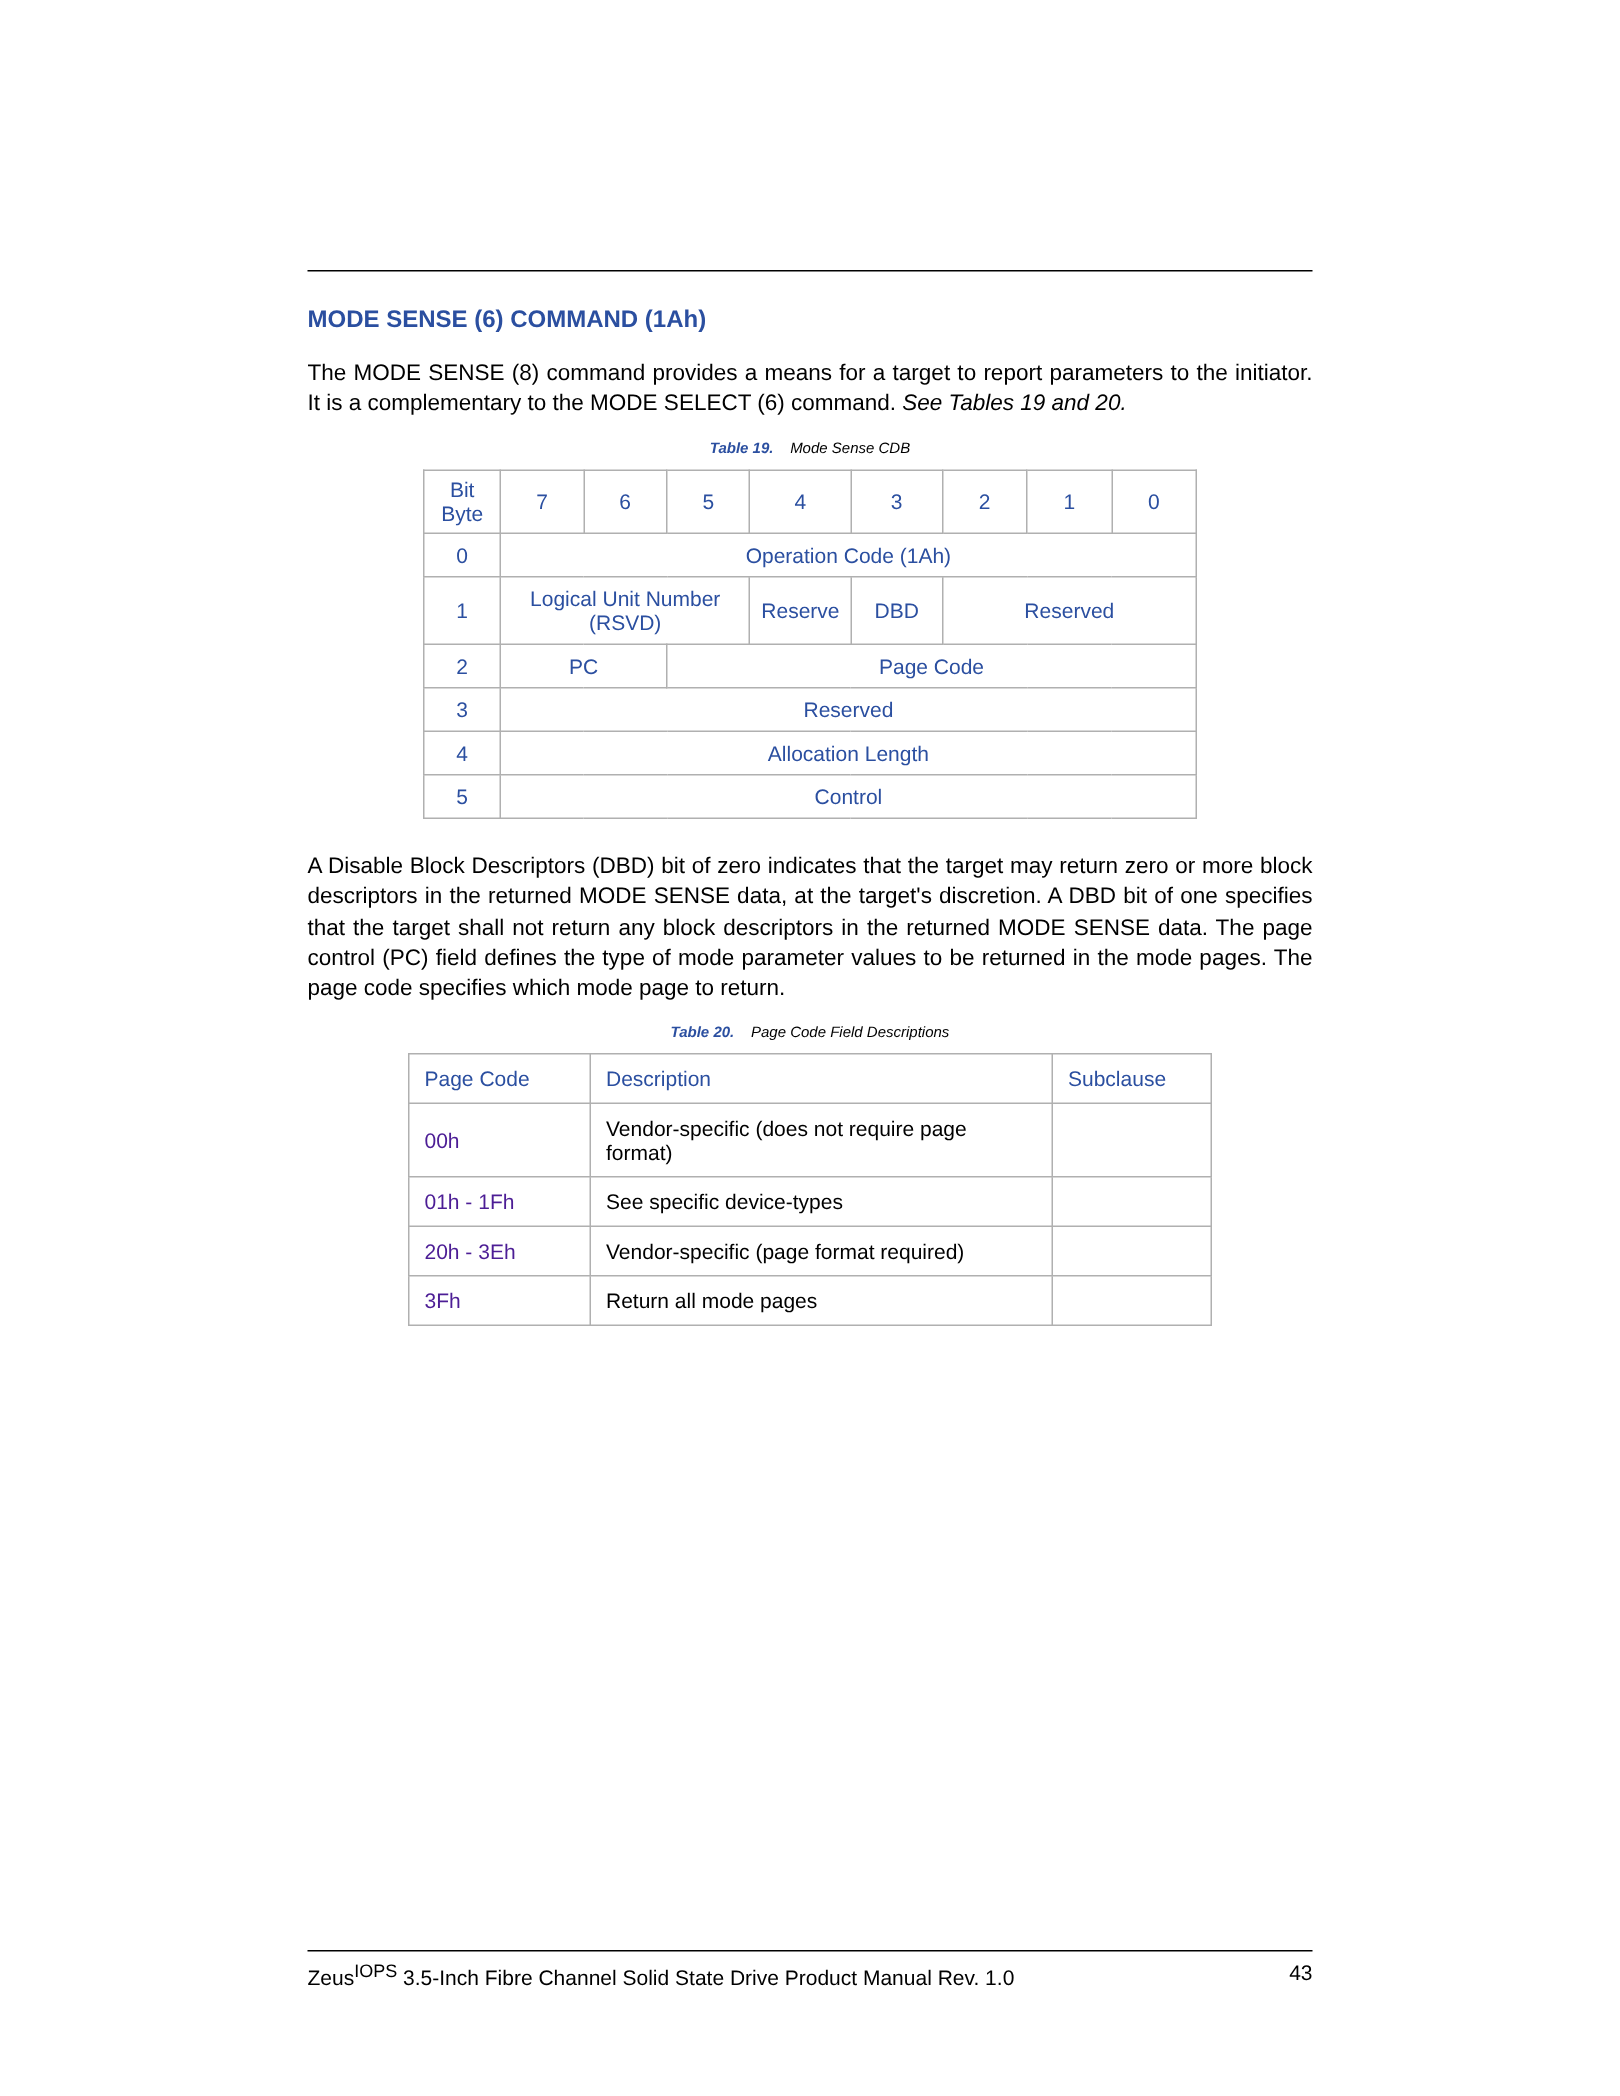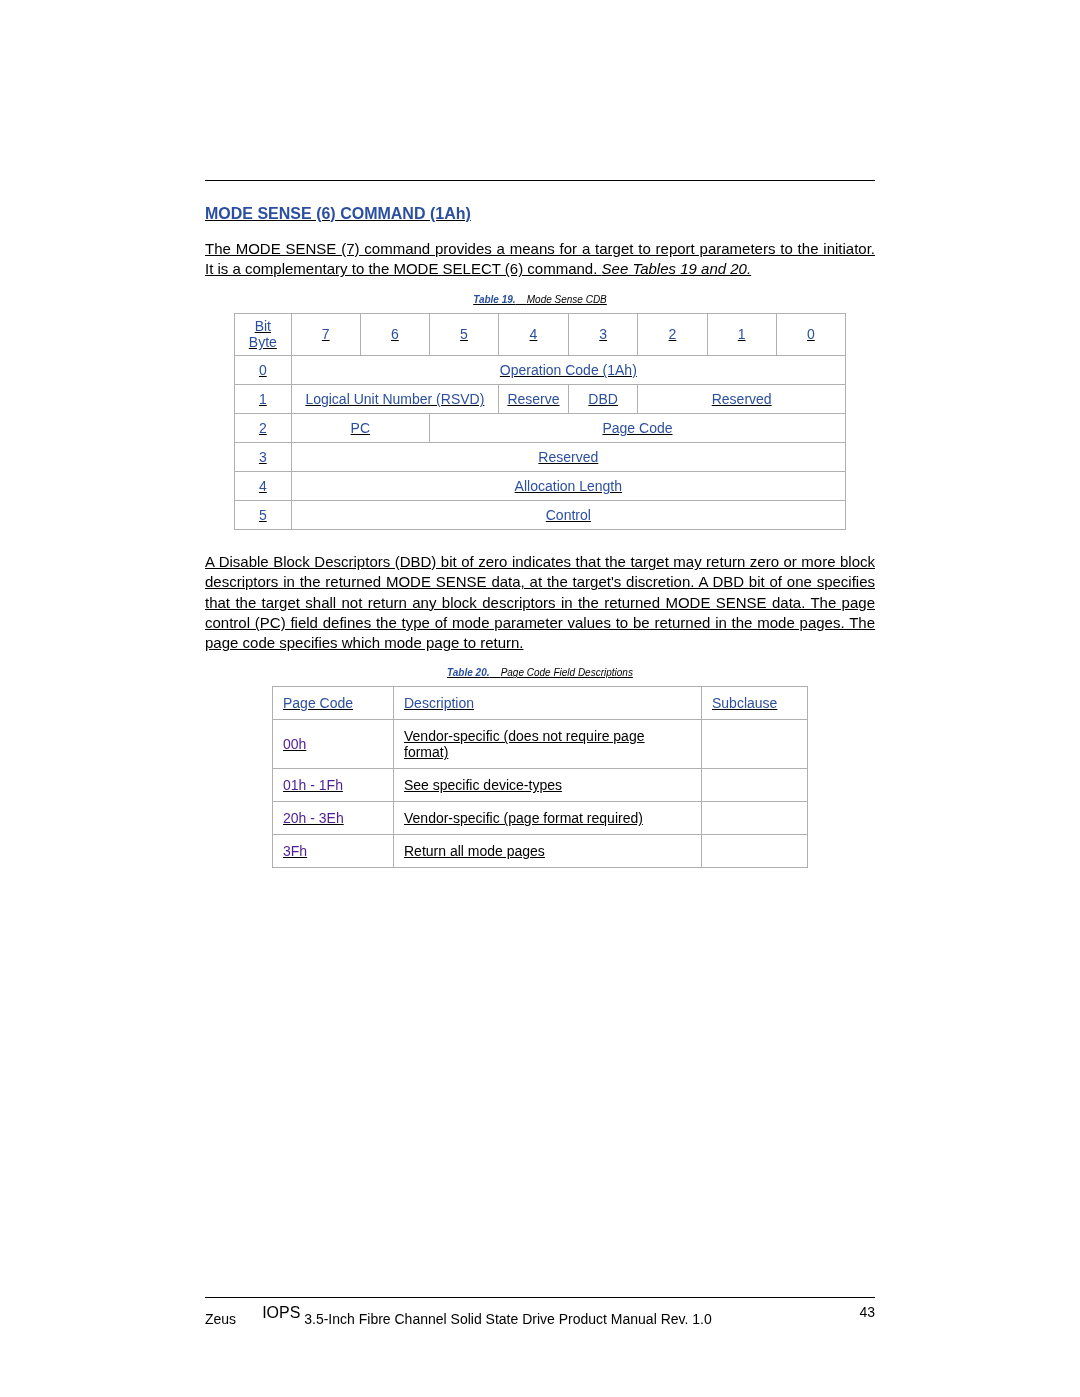--- a/index.html
+++ b/index.html
@@ -8,21 +8,20 @@
     background: #ffffff;
     font-family: Arial, Helvetica, sans-serif;
     color: #000000;
   }
   .page {
     width: 1080px;
     height: 1397px;
     position: relative;
     box-sizing: border-box;
     padding: 180px 205px 16px 205px; 
-    text-decoration: underline;
   }
   .top-rule {
     border-top: 1.5px solid #000;
     height: 0;
     margin-bottom: 24px;
   }
   .section-heading {
     color: #2b4fa0;
     font-weight: bold;
     font-size: 16px;
@@ -52,21 +51,21 @@
     color: #000;
     font-style: italic;
   }
   .cdb-wrap {
     display: flex;
     justify-content: center;
     margin-bottom: 22px;
   }
   table.cdb {
     border-collapse: collapse;
-    width: 612px;
+    width: 516px;
     font-size: 14px;
     color: #2b4fa0;
   }
   table.cdb td, table.cdb th {
     border: 1px solid #b0b0b0;
     text-align: center;
     padding: 6px 4px;
     font-weight: normal;
     vertical-align: middle;
   }
@@ -110,33 +109,33 @@
     border-top: 1px solid #000;
     height: 0;
     margin-bottom: 6px;
   }
   .footer-line {
     display: flex;
     justify-content: space-between;
     font-size: 14px;
     color: #000;
   }
-  .footer-line sup { font-size: 16px; margin-left: 26px; }
+  .footer-line sup { font-size: 12px; }
 </style>
 </head>
 <body>
 
 <div class="page">
 
   <div class="top-rule"></div>
 
   <div class="section-heading">MODE SENSE (6) COMMAND (1Ah)</div>
 
   <div class="body-text">
-    <span>The MODE SENSE (7) command provides a means for a target to report parameters to the initiator. It is a complementary to the MODE SELECT (6) command. </span><span class="see">See Tables 19 and 20.</span>
+    <span>The MODE SENSE (8) command provides a means for a target to report parameters to the initiator. It is a complementary to the MODE SELECT (6) command. </span><span class="see">See Tables 19 and 20.</span>
   </div>
 
   <div class="table-caption">
     <span class="lbl">Table 19.</span>
     &nbsp;&nbsp;
     <span class="ttl">Mode Sense CDB</span>
   </div>
 
   <div class="cdb-wrap">
     <table class="cdb">

